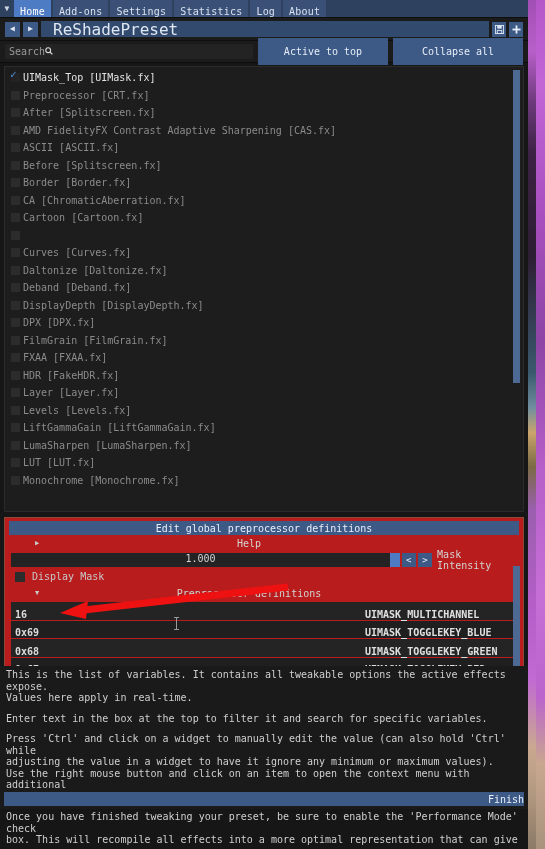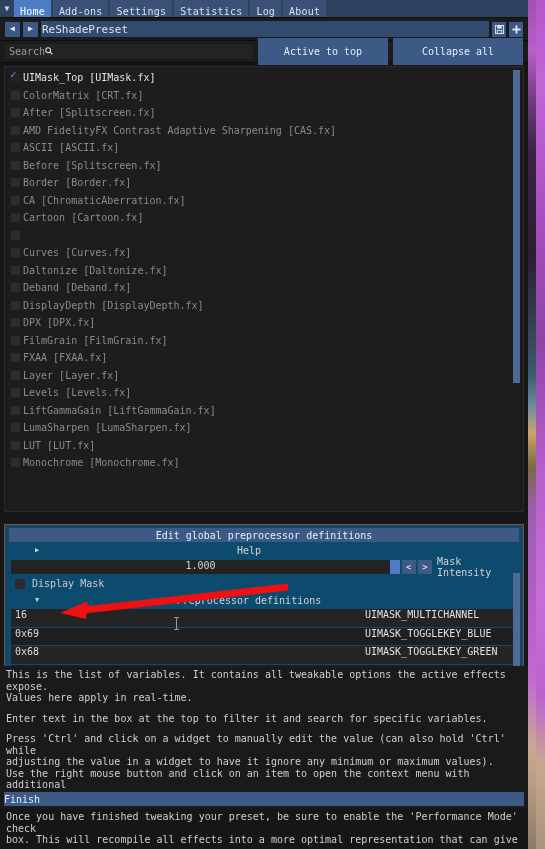--- a/index.html
+++ b/index.html
@@ -37,21 +37,21 @@
     font-size:10px;letter-spacing:0.2px;background:#3a5076;margin-right:2px;}
   .tab.active{background:#4d7cc4;color:#ffffff;}
   .tabbar-fill{flex:1;background:#2e4260;}
 
   
   .presetrow{height:22px;background:#1b1b1b;display:flex;align-items:center;
     padding:0 5px;gap:3px;border-bottom:1px solid #0e0e0e;}
   .sqbtn{width:15px;height:15px;background:#3d5a86;display:flex;align-items:center;
     justify-content:center;color:#e2e9f4;font-size:8px;line-height:1;}
   .presetfield{flex:1;height:16px;background:#314a6e;display:flex;align-items:center;
-    padding-left:1px;color:#dfe7f2;font-size:11px;}
+    padding-left:12px;color:#dfe7f2;font-size:16px;}
   .icobtn{width:14px;height:15px;background:#3d5a86;display:flex;align-items:center;
     justify-content:center;color:#dce6f3;font-size:9px;line-height:1;}
 
   
   .searchrow{height:21px;background:#1b1b1b;display:flex;align-items:center;
     padding:0 5px;gap:5px;border-bottom:1px solid #0c0c0c;}
   .searchbox{flex:1;height:15px;background:#232323;display:flex;align-items:center;
     padding-left:4px;color:#9a9a9a;font-size:10px;}
   .searchbox .mag{color:#d8d8d8;font-weight:bold;font-size:9px;}
   .btn{height:15px;background:#3d5a86;color:#e6edf7;font-size:10px;
@@ -66,62 +66,62 @@
   .cb{width:9px;height:9px;background:#2c2c2c;flex:0 0 auto;position:relative;}
   .cb.on{background:#232323;}
   .cb.on:after{content:"\2713";position:absolute;left:-1px;top:-4px;
     color:#4d8fe0;font-size:11px;font-weight:bold;line-height:1;}
   .efflabel{font-size:10px;color:#8b8b8b;white-space:nowrap;}
   .effrow.on .efflabel{color:#e4e4e4;}
   .listscroll{position:absolute;right:3px;top:3px;width:7px;height:438px;}
   .thumb{position:absolute;left:0;width:7px;background:#4d6a95;}
 
   
-  .prepanel{position:relative;margin:12px 4px 0 4px;height:160px;
-    background:#0c4a6e;border:1px solid #8a4a3a;overflow:hidden;}
+  .prepanel{position:relative;margin:5px 4px 0 4px;height:160px;
+    background:#b91c1c;border:1px solid #8a4a3a;overflow:hidden;}
   .prehdr{margin:3px 4px 0 4px;height:14px;background:#3d5a86;color:#e8eefa;
     display:flex;align-items:center;justify-content:center;font-size:10px;}
   .helprow{height:16px;display:flex;align-items:center;position:relative;}
   .tri{position:absolute;left:30px;color:#c9c9c9;font-size:7px;}
   .tri.down{font-size:7px;}
   .helptext{width:100%;text-align:center;color:#d3d3d3;font-size:10px;
     padding-right:30px;}
   .sliderrow{height:17px;display:flex;align-items:center;padding:0 6px;gap:0;}
   .slidertrack{width:400px;height:14px;background:#232323;display:flex;
     justify-content:center;color:#d5d5d5;font-size:10px;
     position:relative;}
   .sliderknob{width:10px;height:14px;background:#4d7cc4;}
   .minibtn{width:15px;height:14px;background:#3d5a86;color:#e6eefa;font-size:9px;
     display:flex;align-items:center;justify-content:center;margin-left:2px;}
   .sliderlabel{margin-left:5px;color:#d3d3d3;font-size:10px;}
   .dmrow{height:17px;display:flex;align-items:center;padding-left:10px;gap:7px;}
   .dmcb{width:10px;height:10px;background:#2c2c2c;}
-  .defrow{height:17.5px;display:flex;align-items:flex-start;background:#242424;
-    margin:1px 4px 0 6px;position:relative;}
+  .defrow{height:17.5px;display:flex;align-items:flex-end;background:#242424;
+    margin:1px 4px 0 6px;position:relative;font-weight:bold;}
   .defrow.alt{background:#1f1f1f;}
   .defval{padding-left:4px;color:#dcdcdc;font-size:10px;width:350px;}
   .defname{color:#e0e0e0;font-size:10px;}
   .prescroll{position:absolute;right:3px;top:30px;width:7px;height:125px;}
 
   
   .caret{position:absolute;left:176px;top:617px;width:1px;height:13px;
     background:#9a9a9a;z-index:6;}
   .caret:before,.caret:after{content:"";position:absolute;left:-2px;width:5px;
     height:1px;background:#9a9a9a;}
   .caret:before{top:0;}
   .caret:after{bottom:0;}
 
   
   .helpblock{position:absolute;left:0;top:666px;width:528px;height:143px;
     background:#1a1a1a;padding:3px 6px 0 6px;box-sizing:border-box;}
   .helpblock p{margin:0 0 9px 0;color:#cfcfcf;font-size:10px;line-height:11.5px;
     white-space:pre-wrap;}
   .finishbtn{position:absolute;left:4px;bottom:3px;width:520px;height:14px;
     background:#3d5a86;color:#eaf0fa;font-size:10px;display:flex;
-    align-items:center;justify-content:flex-start;}
+    align-items:center;justify-content:flex-end;}
 
   
   .arrow{position:absolute;left:0;top:0;width:545px;height:849px;z-index:20;
     pointer-events:none;}
 </style>
 </head>
 <body>
 
 <div id="root">
 
@@ -197,21 +197,21 @@
     </div>
 
     <div class="listpanel">
       <div class="listinner" id="eff-list">
           <div class="effrow on">
             <div class="cb on"></div>
             <span class="efflabel">UIMask_Top [UIMask.fx]</span>
           </div>
           <div class="effrow">
             <div class="cb"></div>
-            <span class="efflabel">ColorMatrix [CRT.fx]</span>
+            <span class="efflabel">Preprocessor [CRT.fx]</span>
           </div>
           <div class="effrow">
             <div class="cb"></div>
             <span class="efflabel">After [Splitscreen.fx]</span>
           </div>
           <div class="effrow">
             <div class="cb"></div>
             <span class="efflabel">AMD FidelityFX Contrast Adaptive Sharpening [CAS.fx]</span>
           </div>
           <div class="effrow">
@@ -257,20 +257,24 @@
             <div class="cb"></div>
             <span class="efflabel">DPX [DPX.fx]</span>
           </div>
           <div class="effrow">
             <div class="cb"></div>
             <span class="efflabel">FilmGrain [FilmGrain.fx]</span>
           </div>
           <div class="effrow">
             <div class="cb"></div>
             <span class="efflabel">FXAA [FXAA.fx]</span>
+          </div>
+          <div class="effrow">
+            <div class="cb"></div>
+            <span class="efflabel">HDR [FakeHDR.fx]</span>
           </div>
           <div class="effrow">
             <div class="cb"></div>
             <span class="efflabel">Layer [Layer.fx]</span>
           </div>
           <div class="effrow">
             <div class="cb"></div>
             <span class="efflabel">Levels [Levels.fx]</span>
           </div>
           <div class="effrow">

